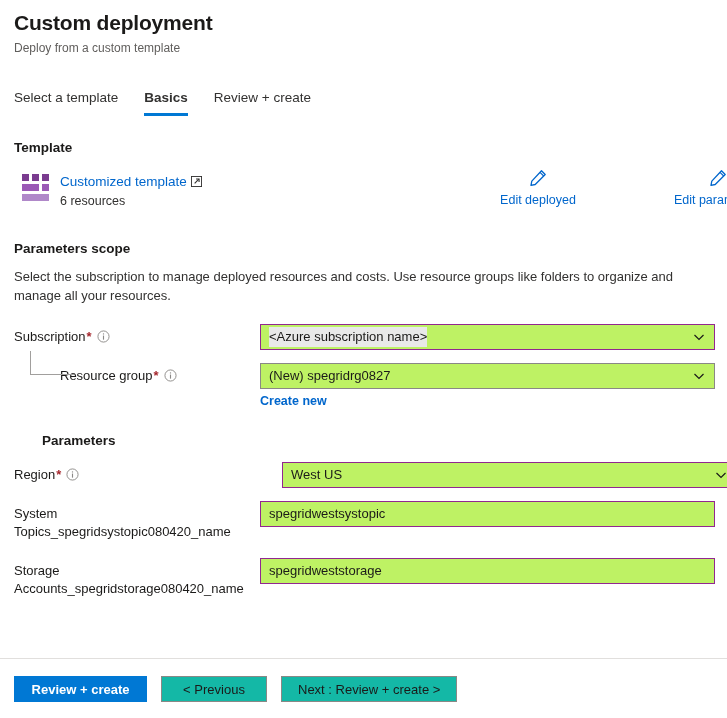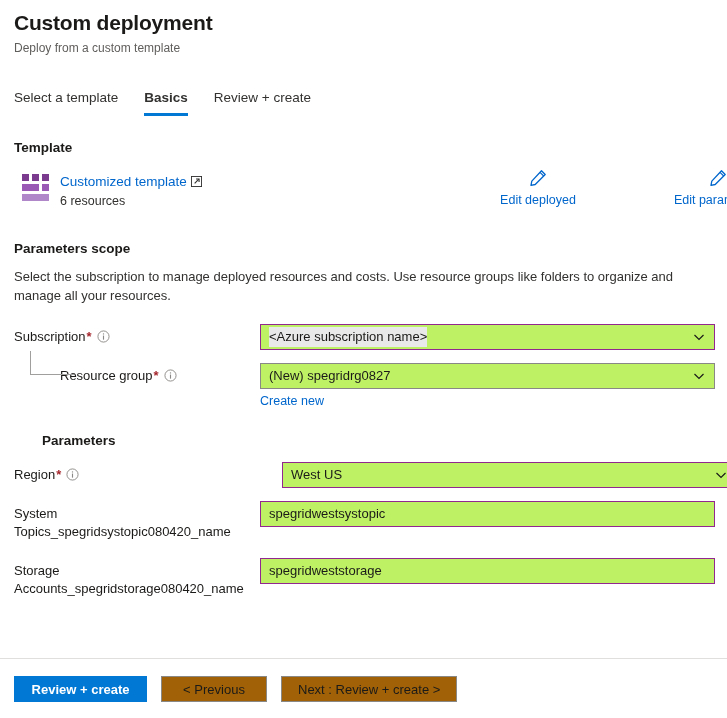--- a/index.html
+++ b/index.html
@@ -178,20 +178,21 @@
   }
   .chev { width: 14px; height: 14px; flex: 0 0 auto; margin-right: 4px; }
 
   .sub-link {
     font-size: 12.5px;
     color: #0066cc;
     line-height: 17px;
     margin-top: 4px;
     cursor: pointer;
     display: inline-block;
+    font-weight: bold;
   }
 
   
   .bracket {
     position: absolute;
     left: 16px;
     top: -12px;
     width: 44px;
     height: 24px;
     border-left: 1px solid #a19f9d;
@@ -213,21 +214,21 @@
     display: flex;
     gap: 14px;
   }
   .btn {
     height: 26px;
     min-width: 96px;
     padding: 0 16px;
     font-size: 13px;
     font-family: "Liberation Sans", sans-serif;
     border: 1px solid #8a8886;
-    background: #a16207;
+    background: #14b8a6;
     color: #1b1a19;
     cursor: pointer;
     display: inline-flex;
     align-items: center;
     justify-content: center;
     white-space: nowrap;
   }
   .btn.primary {
     background: #0078d4;
     border-color: #0078d4;

